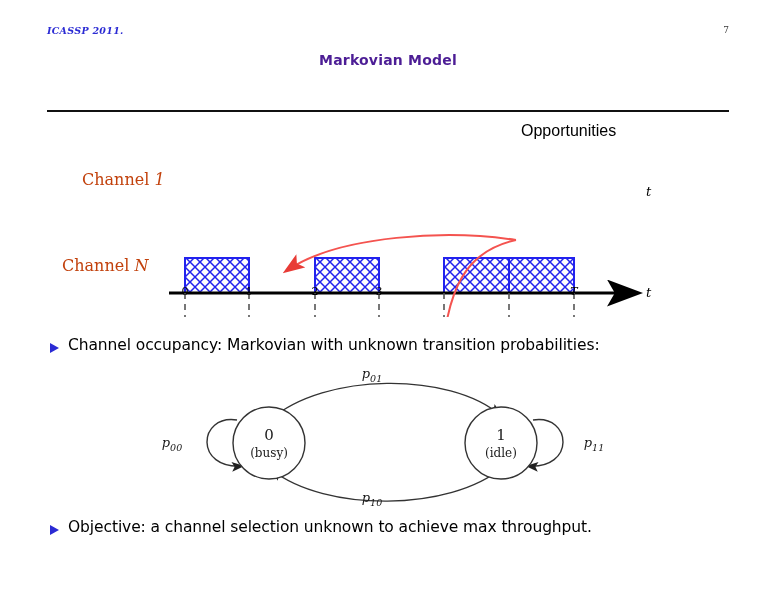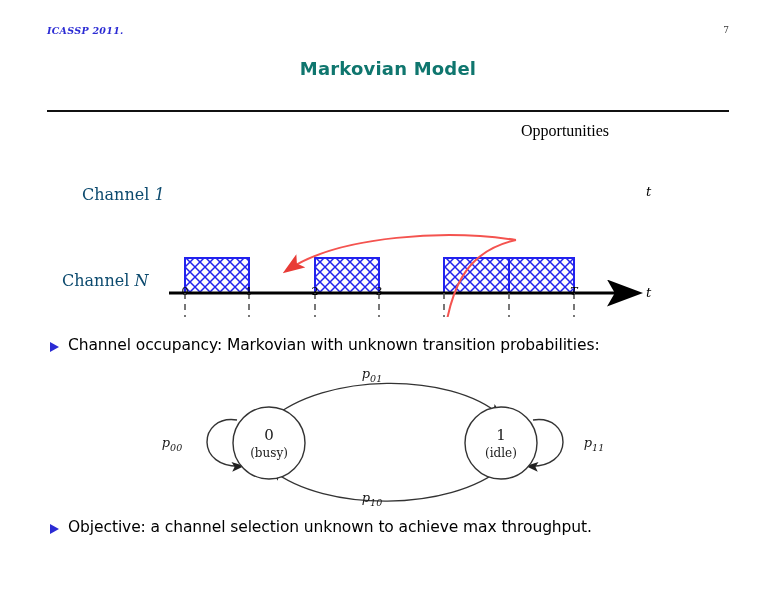--- a/index.html
+++ b/index.html
@@ -41,27 +41,27 @@
     right: 47px;
     top: 25px;
     font-family: "DejaVu Serif", serif;
     font-size: 9px;
     color: #3a3a3a;
   }
 
   .slide-title {
     position: absolute;
     left: 0;
-    top: 58px;
+    top: 52px;
     width: 776px;
     text-align: center;
     font-family: "DejaVu Sans", sans-serif;
     font-weight: bold;
-    font-size: 18px;
-    color: #0f766e;
+    font-size: 14px;
+    color: #4c1d95;
     letter-spacing: .2px;
   }
 
   .rule {
     position: absolute;
     left: 47px;
     top: 110px;
     width: 682px;
     height: 2px;
     background: #111111;
@@ -72,31 +72,30 @@
     position: absolute;
     left: 0;
     top: 112px;
     width: 776px;
     height: 205px;
   }
   .chan-label {
     position: absolute;
     font-family: "DejaVu Serif", serif;
     font-size: 16px;
-    color: #0c4a6e;
-    white-space: nowrap;
-    margin-top: 15px;
+    color: #c2410c;
+    white-space: nowrap;
   }
   .chan-label .mathit {
     font-style: italic;
   }
 
   .opp-label {
     position: absolute;
-    font-family: Liberation Serif, serif;
+    font-family: Liberation Sans, sans-serif;
     font-size: 16px;
     color: #000;
     white-space: nowrap;
     text-align: center;
   }
 
   .axis-t {
     position: absolute;
     font-family: "DejaVu Serif", serif;
     font-style: italic;
@@ -111,21 +110,21 @@
     text-align: center;
     width: 20px;
   }
   .tick-label.ital { font-style: italic; }
 
   
   .bullet-row {
     position: absolute;
     left: 50px;
     display: flex;
-    align-items: flex-start;
+    align-items: center;
     white-space: nowrap;
   }
   .bullet-mark {
     width: 0; height: 0;
     border-left: 9px solid #2b2bd4;
     border-top: 5.5px solid transparent;
     border-bottom: 5.5px solid transparent;
     margin-top: 6px;
     margin-right: 9px;
     flex: 0 0 auto;

